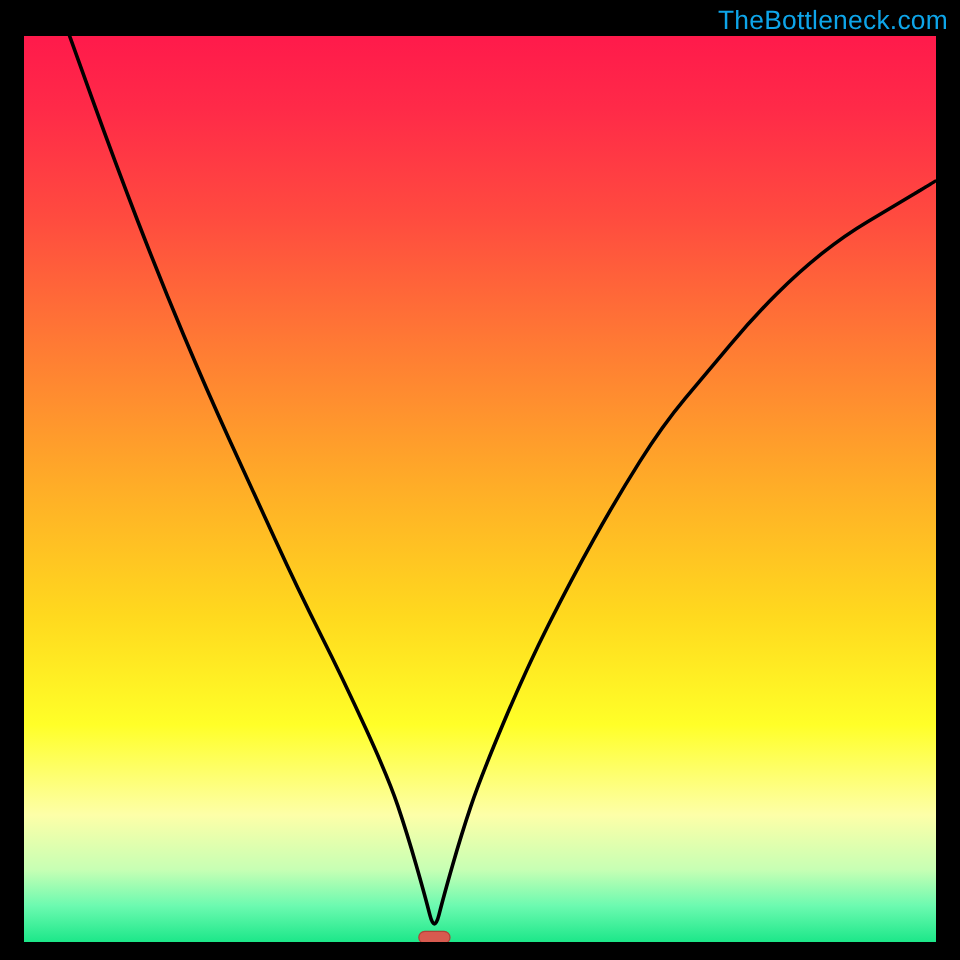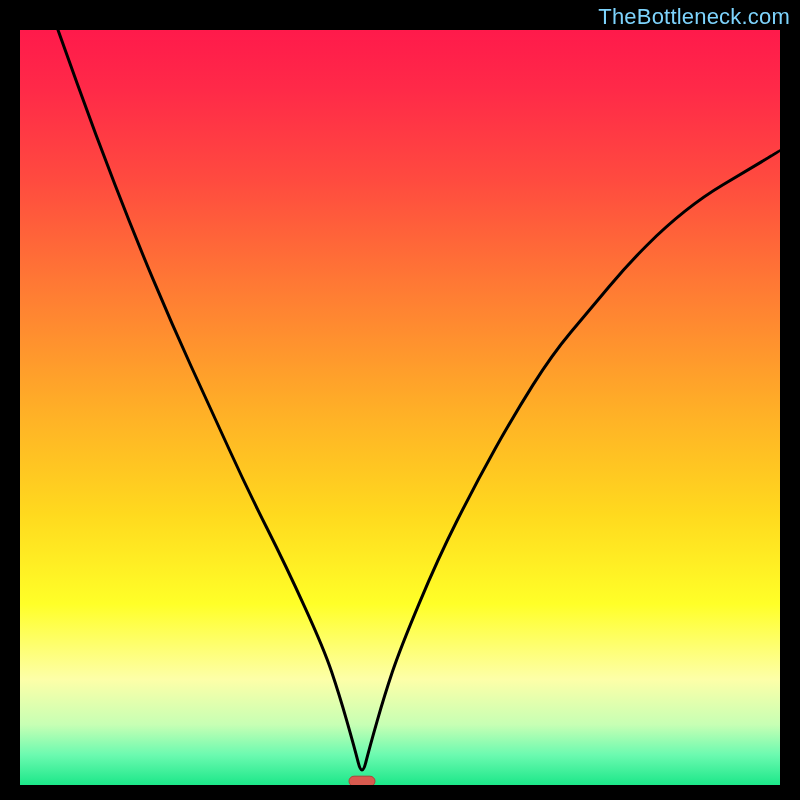--- a/index.html
+++ b/index.html
@@ -14,21 +14,21 @@
   .frame {
     position: relative;
     width: 800px;
     height: 800px;
     background: #000;
   }
   .watermark {
     position: absolute;
     top: 4px;
     right: 10px;
-    color: #7dd3fc;
+    color: #0ea5e9;
     font-size: 22px;
     font-weight: 400;
     letter-spacing: 0.2px;
     font-family: Arial, Helvetica, sans-serif;
   }
   .plot-area {
     position: absolute;
     left: 20px;
     top: 30px;
     width: 760px;

